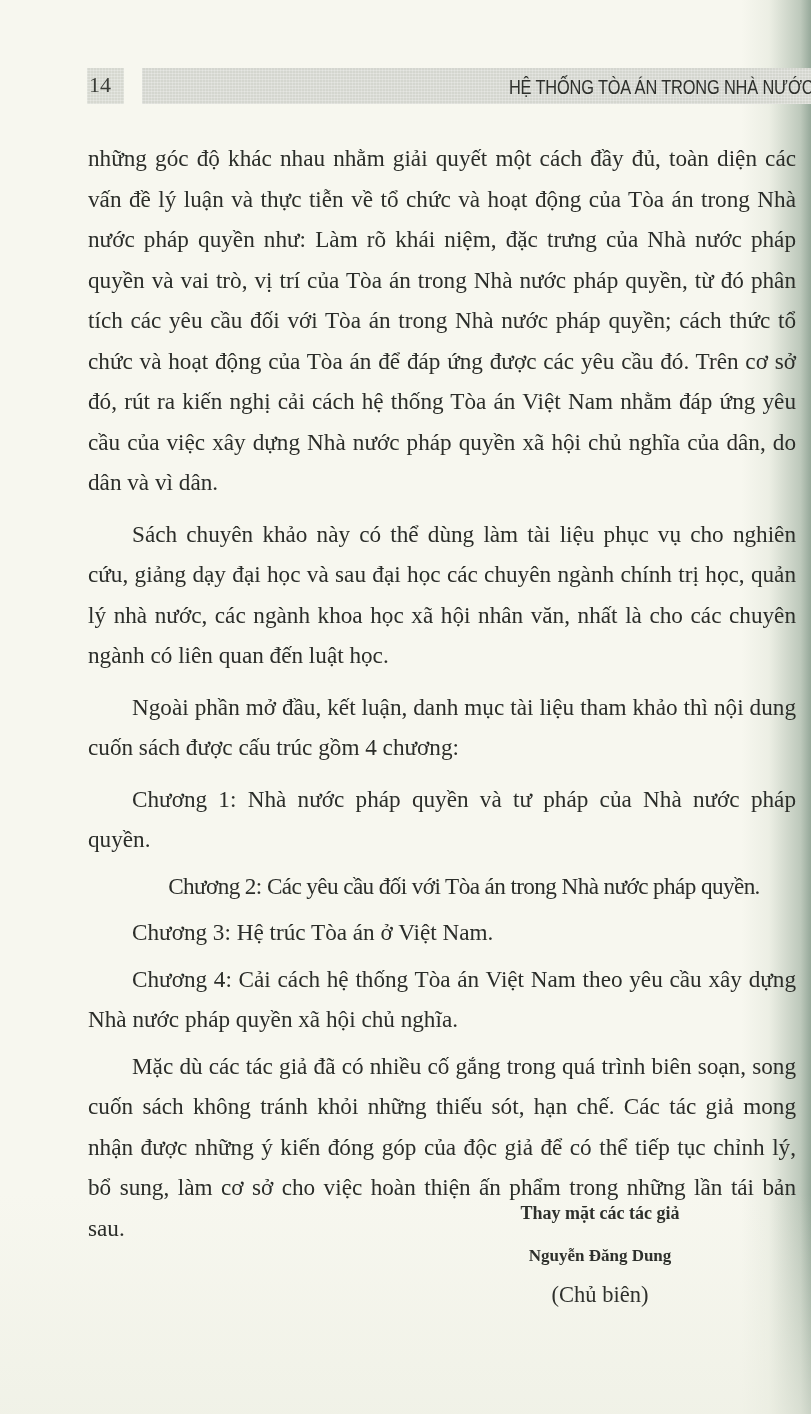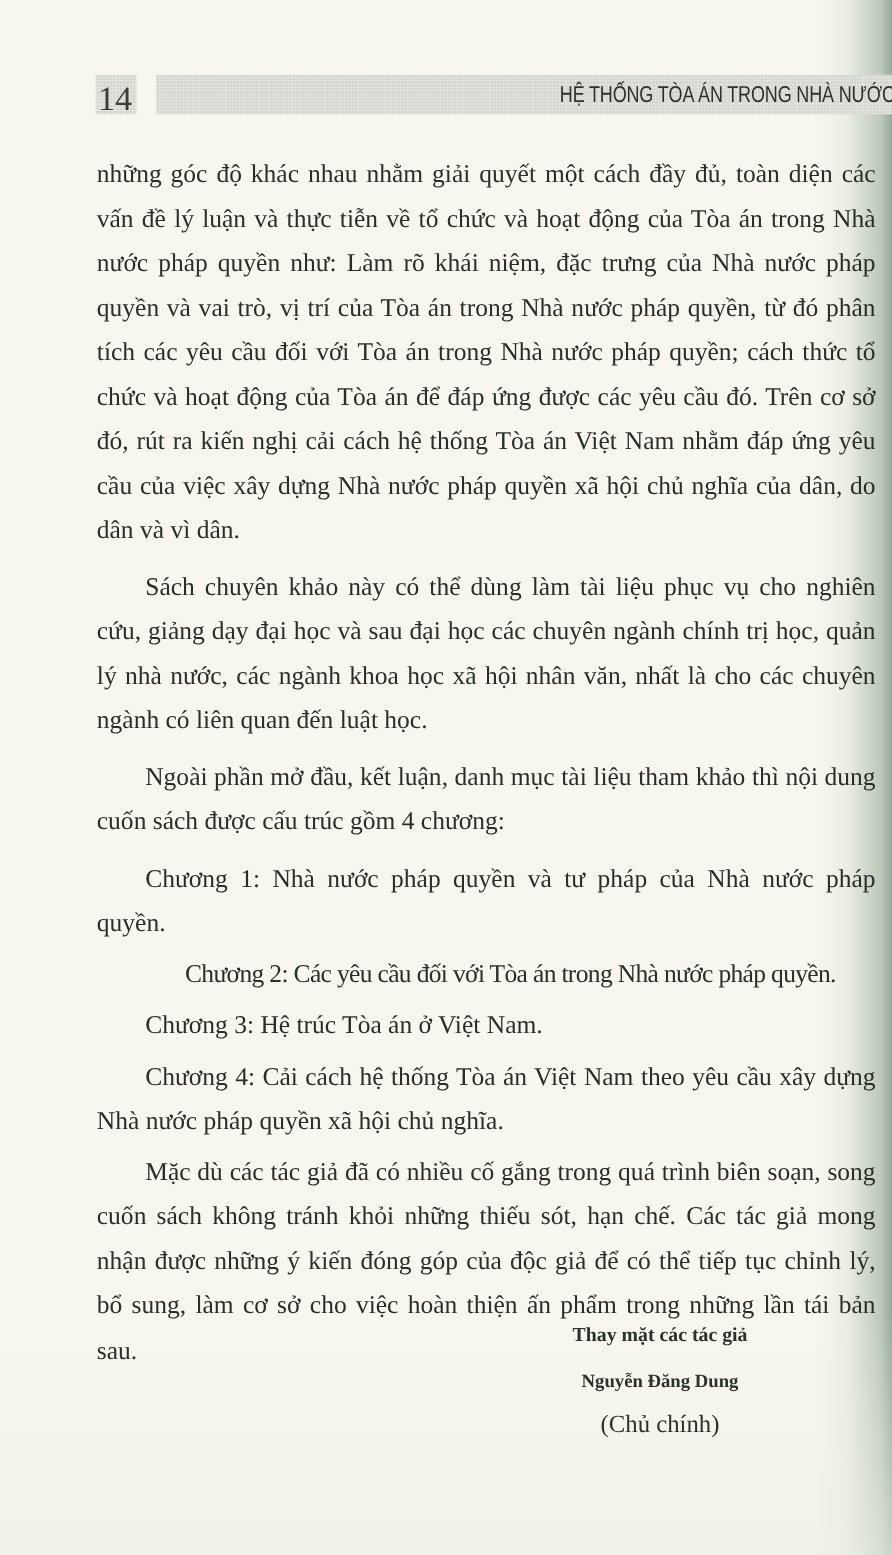--- a/index.html
+++ b/index.html
@@ -45,21 +45,21 @@
     height: 36px;
     background: #d6d8d0;
     background-image: repeating-linear-gradient(0deg, rgba(255,255,255,0.25) 0 1px, transparent 1px 3px),
                       repeating-linear-gradient(90deg, rgba(255,255,255,0.2) 0 1px, transparent 1px 3px);
   }
   .page-number {
     position: absolute;
     left: 2px;
     top: 4px;
     font-family: "Liberation Serif", serif;
-    font-size: 31px;
+    font-size: 22px;
     color: #3a3c37;
     letter-spacing: 0px;
   }
   .title-bar {
     position: absolute;
     left: 55px;
     top: 0;
     width: 799px;
     height: 36px;
     background: #d4d6cf;
@@ -158,13 +158,13 @@
   <p class="para indent">Ngoài phần mở đầu, kết luận, danh mục tài liệu tham khảo thì nội dung cuốn sách được cấu trúc gồm 4 chương:</p>
   <p class="chapter">Chương 1: Nhà nước pháp quyền và tư pháp của Nhà nước pháp quyền.</p>
   <p class="chapter tight">Chương 2: Các yêu cầu đối với Tòa án trong Nhà nước pháp quyền.</p>
   <p class="chapter">Chương 3: Hệ trúc Tòa án ở Việt Nam.</p>
   <p class="chapter">Chương 4: Cải cách hệ thống Tòa án Việt Nam theo yêu cầu xây dựng Nhà nước pháp quyền xã hội chủ nghĩa.</p>
   <p class="para indent">Mặc dù các tác giả đã có nhiều cố gắng trong quá trình biên soạn, song cuốn sách không tránh khỏi những thiếu sót, hạn chế. Các tác giả mong nhận được những ý kiến đóng góp của độc giả để có thể tiếp tục chỉnh lý, bổ sung, làm cơ sở cho việc hoàn thiện ấn phẩm trong những lần tái bản sau.</p>
 </div>
 
 <div class="signature sig-line1">Thay mặt các tác giả</div>
 <div class="signature sig-line2">Nguyễn Đăng Dung</div>
-<div class="signature sig-line3">(Chủ chính)</div>
+<div class="signature sig-line3">(Chủ biên)</div>
 
 </body></html>

